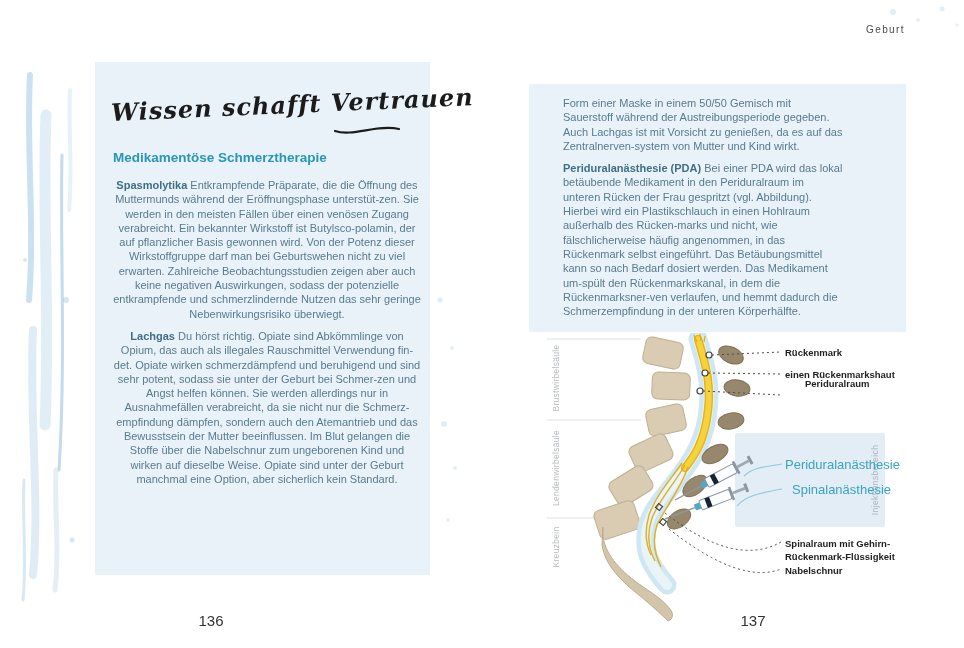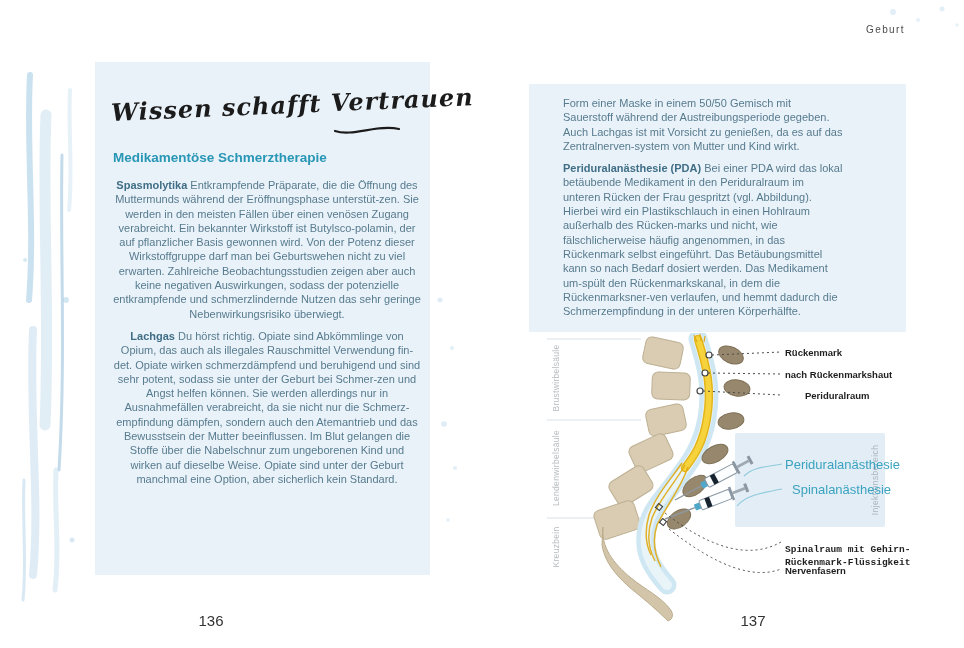--- a/index.html
+++ b/index.html
@@ -30,24 +30,24 @@
              font-size:8.5px;letter-spacing:.4px;color:#a9b6c0;white-space:nowrap;}
   .sec-label{position:absolute;transform:translate(-50%,-50%) rotate(-90deg);font-size:8.5px;
              letter-spacing:.3px;color:#b8bcbf;white-space:nowrap;}
   .sec-brust{left:11px;top:45px;}
   .sec-lenden{left:11px;top:135px;}
   .sec-kreuz{left:11px;top:214px;}
   .dg-label{position:absolute;left:240px;font-size:9.5px;font-weight:bold;color:#1e1e1e;white-space:nowrap;}
   .dg-label.teal{color:#3aa3bf;font-weight:normal;font-size:13px;}
   .lbl-rueckenmark{top:14px;text-align:right;}
   .lbl-harte{top:36px;}
-  .lbl-periduralraum{top:57px;padding-left:20px;}
+  .lbl-periduralraum{top:45px;padding-left:20px;}
   .lbl-pda{top:124px;}
   .lbl-spinal{top:149px;margin-left:7px;}
-  .lbl-spinalraum{top:211px;line-height:12.5px;font-family:Liberation Mono, monospace;}
+  .lbl-spinalraum{top:205px;line-height:12.5px;}
   .lbl-nerven{top:232px;}
   .diagram-svg{position:absolute;left:0;top:0;}
 </style>
 </head>
 <body>
 
 <div class="spread">
 
   <svg class="deco" width="964" height="648" viewBox="0 0 964 648">
     <g fill="none" stroke-linecap="round">
@@ -197,27 +197,27 @@
         <rect x="115.5" y="186.5" width="5" height="5" transform="rotate(40 118 189)"></rect>
       </g>
 
       <g fill="none" stroke="#8fcbdc" stroke-width="1.2">
         <path d="M237,131 C220,134 208,134 199,143"></path>
         <path d="M237,156 C215,160 200,163 192,173"></path>
       </g>
     </svg>
 
     <div class="dg-label lbl-rueckenmark">Rückenmark</div>
-    <div class="dg-label lbl-harte">nach Rückenmarkshaut</div>
+    <div class="dg-label lbl-harte">einen Rückenmarkshaut</div>
     <div class="dg-label lbl-periduralraum">Periduralraum</div>
     <div class="dg-label teal lbl-pda">Periduralanästhesie</div>
     <div class="dg-label teal lbl-spinal">Spinalanästhesie</div>
     <div class="dg-label lbl-spinalraum">
       <div>Spinalraum mit Gehirn-</div>
       <div>Rückenmark-Flüssigkeit</div>
     </div>
-    <div class="dg-label lbl-nerven">Nervenfasern</div>
+    <div class="dg-label lbl-nerven">Nabelschnur</div>
   </div>
 
   <div class="pagenum pn-left">136</div>
   <div class="pagenum pn-right">137</div>
 
 </div>
 
 </body></html>

